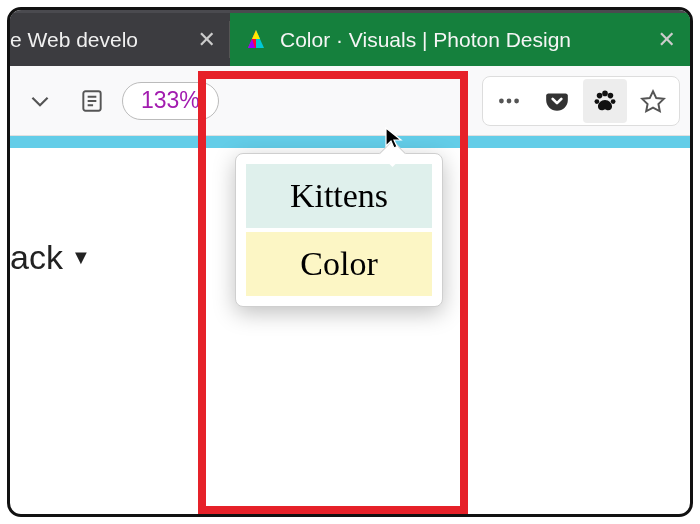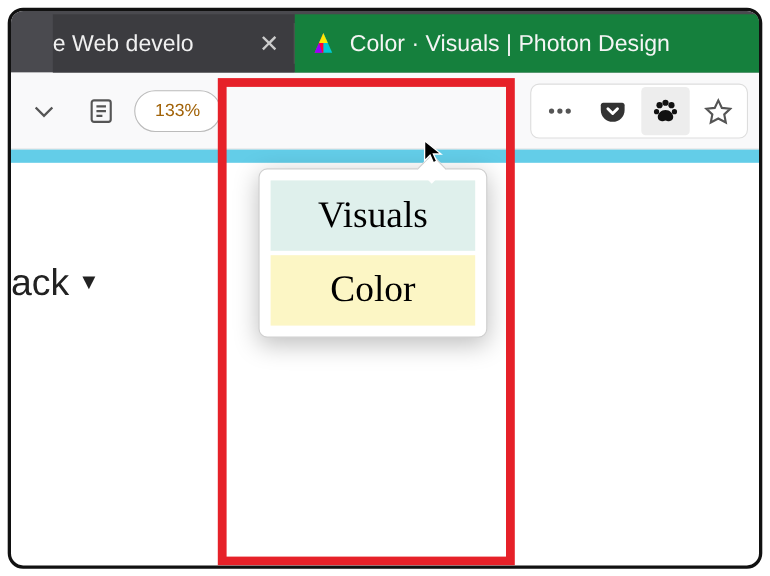--- a/index.html
+++ b/index.html
@@ -31,21 +31,21 @@
     white-space: nowrap;
   }
   .tab .title { overflow: hidden; text-overflow: clip; max-width: 100%; }
   .tab.inactive { background: #3c3c40; }
   .tab.inactive::after {
     content: "";
     position: absolute; right: 0; top: 8px; bottom: 8px;
     width: 1px; background: #555;
   }
   .tab.active { background: #15803d; color: #f5f5f5; }
-  .tab1 { flex: 0 0 220px; padding-left: 0; margin-left: 38px; }
+  .tab1 { flex: 0 0 220px; padding-left: 0; }
   .tab2 { flex: 0 0 460px; }
   .tabclose { margin-left: auto; font-size: 22px; color: #ccc; cursor: pointer; }
   .favicon { width: 24px; height: 24px; flex: 0 0 24px; }
   .toolbar {
     display: flex;
     align-items: center;
     height: 70px;
     background: #f9f9fa;
     border-bottom: 1px solid #e0e0e0;
     padding-left: 8px;
@@ -55,21 +55,21 @@
     width: 44px; height: 44px;
     display: inline-flex; align-items: center; justify-content: center;
     color: #444; border-radius: 4px;
   }
   .iconbtn svg { width: 26px; height: 26px; }
   .chevbox { display:flex; align-items:center; }
   .zoom {
     display: inline-flex; align-items: center; justify-content: center;
     height: 38px; padding: 0 18px;
     border: 1px solid #bbb; border-radius: 20px;
-    font-size: 16px; color: #a16207; background: #fff;
+    font-size: 23px; color: #a21caf; background: #fff;
   }
   .rightcontrols {
     display: flex; align-items: center; gap: 4px;
     margin-left: auto; margin-right: 10px;
     border: 1px solid #ddd; border-radius: 8px;
     padding: 2px 4px; background: #fff;
   }
   .rightcontrols .iconbtn.active-paw { background: #ededed; }
   .bluebar { height: 12px; background: #63cde8; }
   .content { padding: 26px 0 0 0; font-size: 34px; color: #222; }
@@ -197,21 +197,21 @@
   <div class="content">
     <div class="row">
       <span>ack</span>
       <span class="caret">▼</span>
     </div>
   </div>
 
   <div class="redbox"></div>
 
   <div class="popup">
-    <div class="item k">Visuals</div>
+    <div class="item k">Kittens</div>
     <div class="item r">Color</div>
   </div>
 
   <span class="cursor">
     <svg viewBox="0 0 24 24">
       <path d="M4 2 L4 20 L9 15 L12 22 L15 20.5 L12 14 L19 14 Z" fill="#000" stroke="#fff" stroke-width="1.2"></path>
     </svg>
   </span>
 
 </div>

